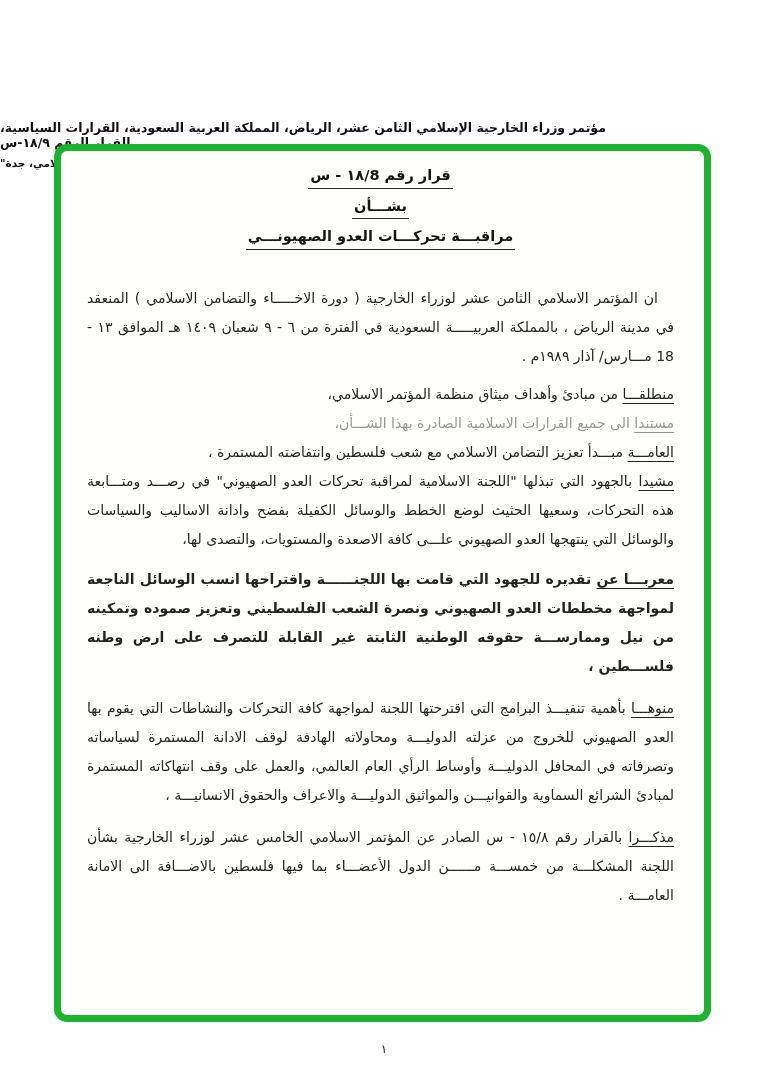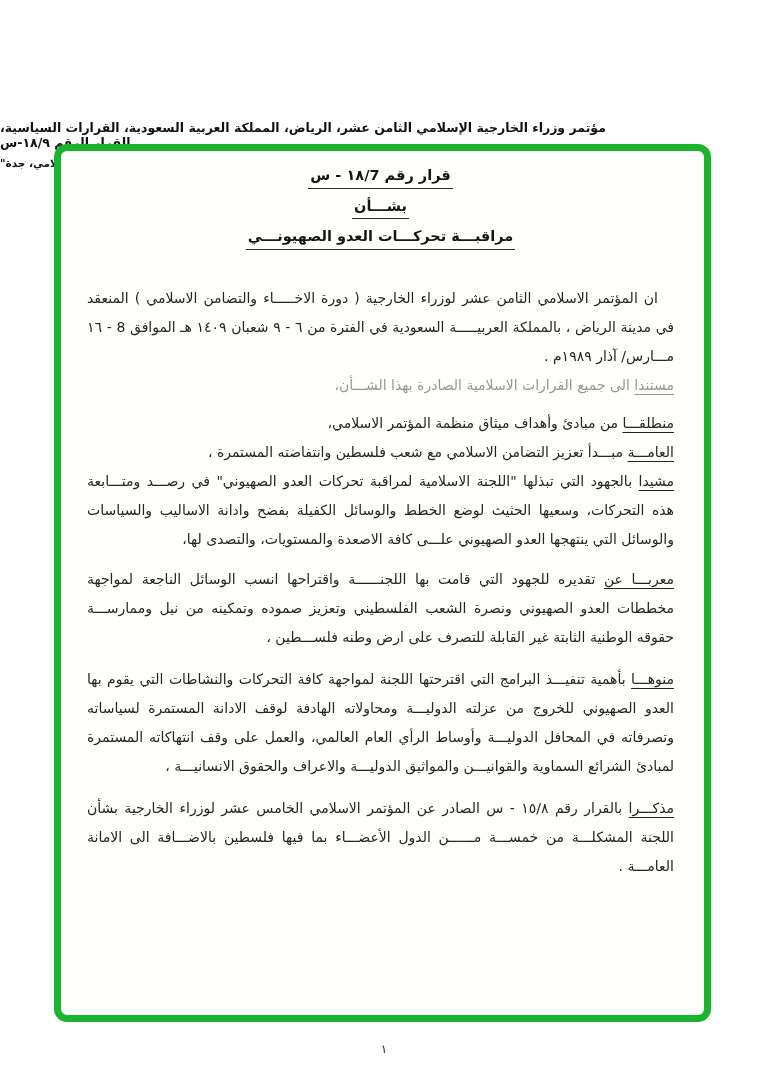--- a/index.html
+++ b/index.html
@@ -20,50 +20,50 @@
   }
   .title-block { text-align: center; direction: rtl; }
   .title-line { display: inline-block; font-weight: bold; font-size: 14.5px; color: #161616;
     border-bottom: 1.6px solid #2a2a2a; padding: 0 2px 2.5px 2px; line-height: 20px; }
   .tgap { margin-top: 7px; text-align: center; }
 
   p.para { line-height: 29px; }
   .preamble { margin-top: 34px; text-indent: 16px; }
   .clause { margin-top: 0; }
   .m-top-sm { margin-top: 9px; }
-  .m-top-md { margin-top: 11px; }
+  .m-top-md { margin-top: 11px; font-weight: bold; }
   .m-top-lg { margin-top: 13px; }
   .lead { text-decoration: underline; text-underline-offset: 4px; text-decoration-thickness: 1.4px; }
   .faint { opacity: 0.48; }
 
   .page-number { position: absolute; top: 1042px; left: 0; width: 768px; text-align: center;
     font-size: 12px; color: #2a2a2a; }
 </style>
 </head>
 <body>
 
 <div class="top-header">
   <div class="hdr1">مؤتمر وزراء الخارجية الإسلامي الثامن عشر، الرياض، المملكة العربية السعودية، القرارات السياسية، القرار الرقم ١٨/٩-س</div>
   <div class="hdr2">المصدر: "منظمة المؤتمر الإسلامي، جدة"</div>
 </div>
 
 <div class="doc-box">
   <div class="doc-content">
 
     <div class="title-block">
-      <div><span class="title-line">قرار رقم ١٨/7 - س</span></div>
+      <div><span class="title-line">قرار رقم ١٨/8 - س</span></div>
       <div class="tgap"><span class="title-line">بشـــأن</span></div>
       <div class="tgap"><span class="title-line">مراقبـــة تحركـــات العدو الصهيونـــي</span></div>
     </div>
 
-    <p class="para preamble">ان المؤتمر الاسلامي الثامن عشر لوزراء الخارجية ( دورة الاخـــــاء والتضامن الاسلامي ) المنعقد في مدينة الرياض ، بالمملكة العربيـــــة السعودية في الفترة من ٦ - ٩ شعبان ١٤٠٩ هـ الموافق 8 - ١٦ مـــارس/ آذار ١٩٨٩م .</p>
+    <p class="para preamble">ان المؤتمر الاسلامي الثامن عشر لوزراء الخارجية ( دورة الاخـــــاء والتضامن الاسلامي ) المنعقد في مدينة الرياض ، بالمملكة العربيـــــة السعودية في الفترة من ٦ - ٩ شعبان ١٤٠٩ هـ الموافق ١٣ - 18 مـــارس/ آذار ١٩٨٩م .</p>
+
+    <p class="para clause m-top-sm"><span class="lead">منطلقـــا</span><span> من مبادئ وأهداف ميثاق منظمة المؤتمر الاسلامي،</span></p>
 
     <p class="para clause faint"><span class="lead">مستندا</span><span> الى جميع القرارات الاسلامية الصادرة بهذا الشـــأن،</span></p>
-
-    <p class="para clause m-top-sm"><span class="lead">منطلقـــا</span><span> من مبادئ وأهداف ميثاق منظمة المؤتمر الاسلامي،</span></p>
 
     <p class="para clause"><span class="lead">العامـــة</span><span> مبـــدأ تعزيز التضامن الاسلامي مع شعب فلسطين وانتفاضته المستمرة ،</span></p>
 
     <p class="para clause"><span class="lead">مشيدا</span><span> بالجهود التي تبذلها "اللجنة الاسلامية لمراقبة تحركات العدو الصهيوني" في رصـــد ومتـــابعة هذه التحركات، وسعيها الحثيث لوضع الخطط والوسائل الكفيلة بفضح وادانة الاساليب والسياسات والوسائل التي ينتهجها العدو الصهيوني علـــى كافة الاصعدة والمستويات، والتصدى لها،</span></p>
 
     <p class="para clause m-top-md"><span class="lead">معربـــا عن</span><span> تقديره للجهود التي قامت بها اللجنــــــة واقتراحها انسب الوسائل الناجعة لمواجهة مخططات العدو الصهيوني ونصرة الشعب الفلسطيني وتعزيز صموده وتمكينه من نيل وممارســـة حقوقه الوطنية الثابتة غير القابلة للتصرف على ارض وطنه فلســـطين ،</span></p>
 
     <p class="para clause m-top-lg"><span class="lead">منوهـــا</span><span> بأهمية تنفيـــذ البرامج التي اقترحتها اللجنة لمواجهة كافة التحركات والنشاطات التي يقوم بها العدو الصهيوني للخروج من عزلته الدوليـــة ومحاولاته الهادفة لوقف الادانة المستمرة لسياساته وتصرفاته في المحافل الدوليـــة وأوساط الرأي العام العالمي، والعمل على وقف انتهاكاته المستمرة لمبادئ الشرائع السماوية والقوانيـــن والمواثيق الدوليـــة والاعراف والحقوق الانسانيـــة ،</span></p>
 
     <p class="para clause m-top-lg"><span class="lead">مذكـــرا</span><span> بالقرار رقم ١٥/٨ - س الصادر عن المؤتمر الاسلامي الخامس عشر لوزراء الخارجية بشأن اللجنة المشكلـــة من خمســـة مــــــن الدول الأعضـــاء بما فيها فلسطين بالاضـــافة الى الامانة العامـــة .</span></p>

